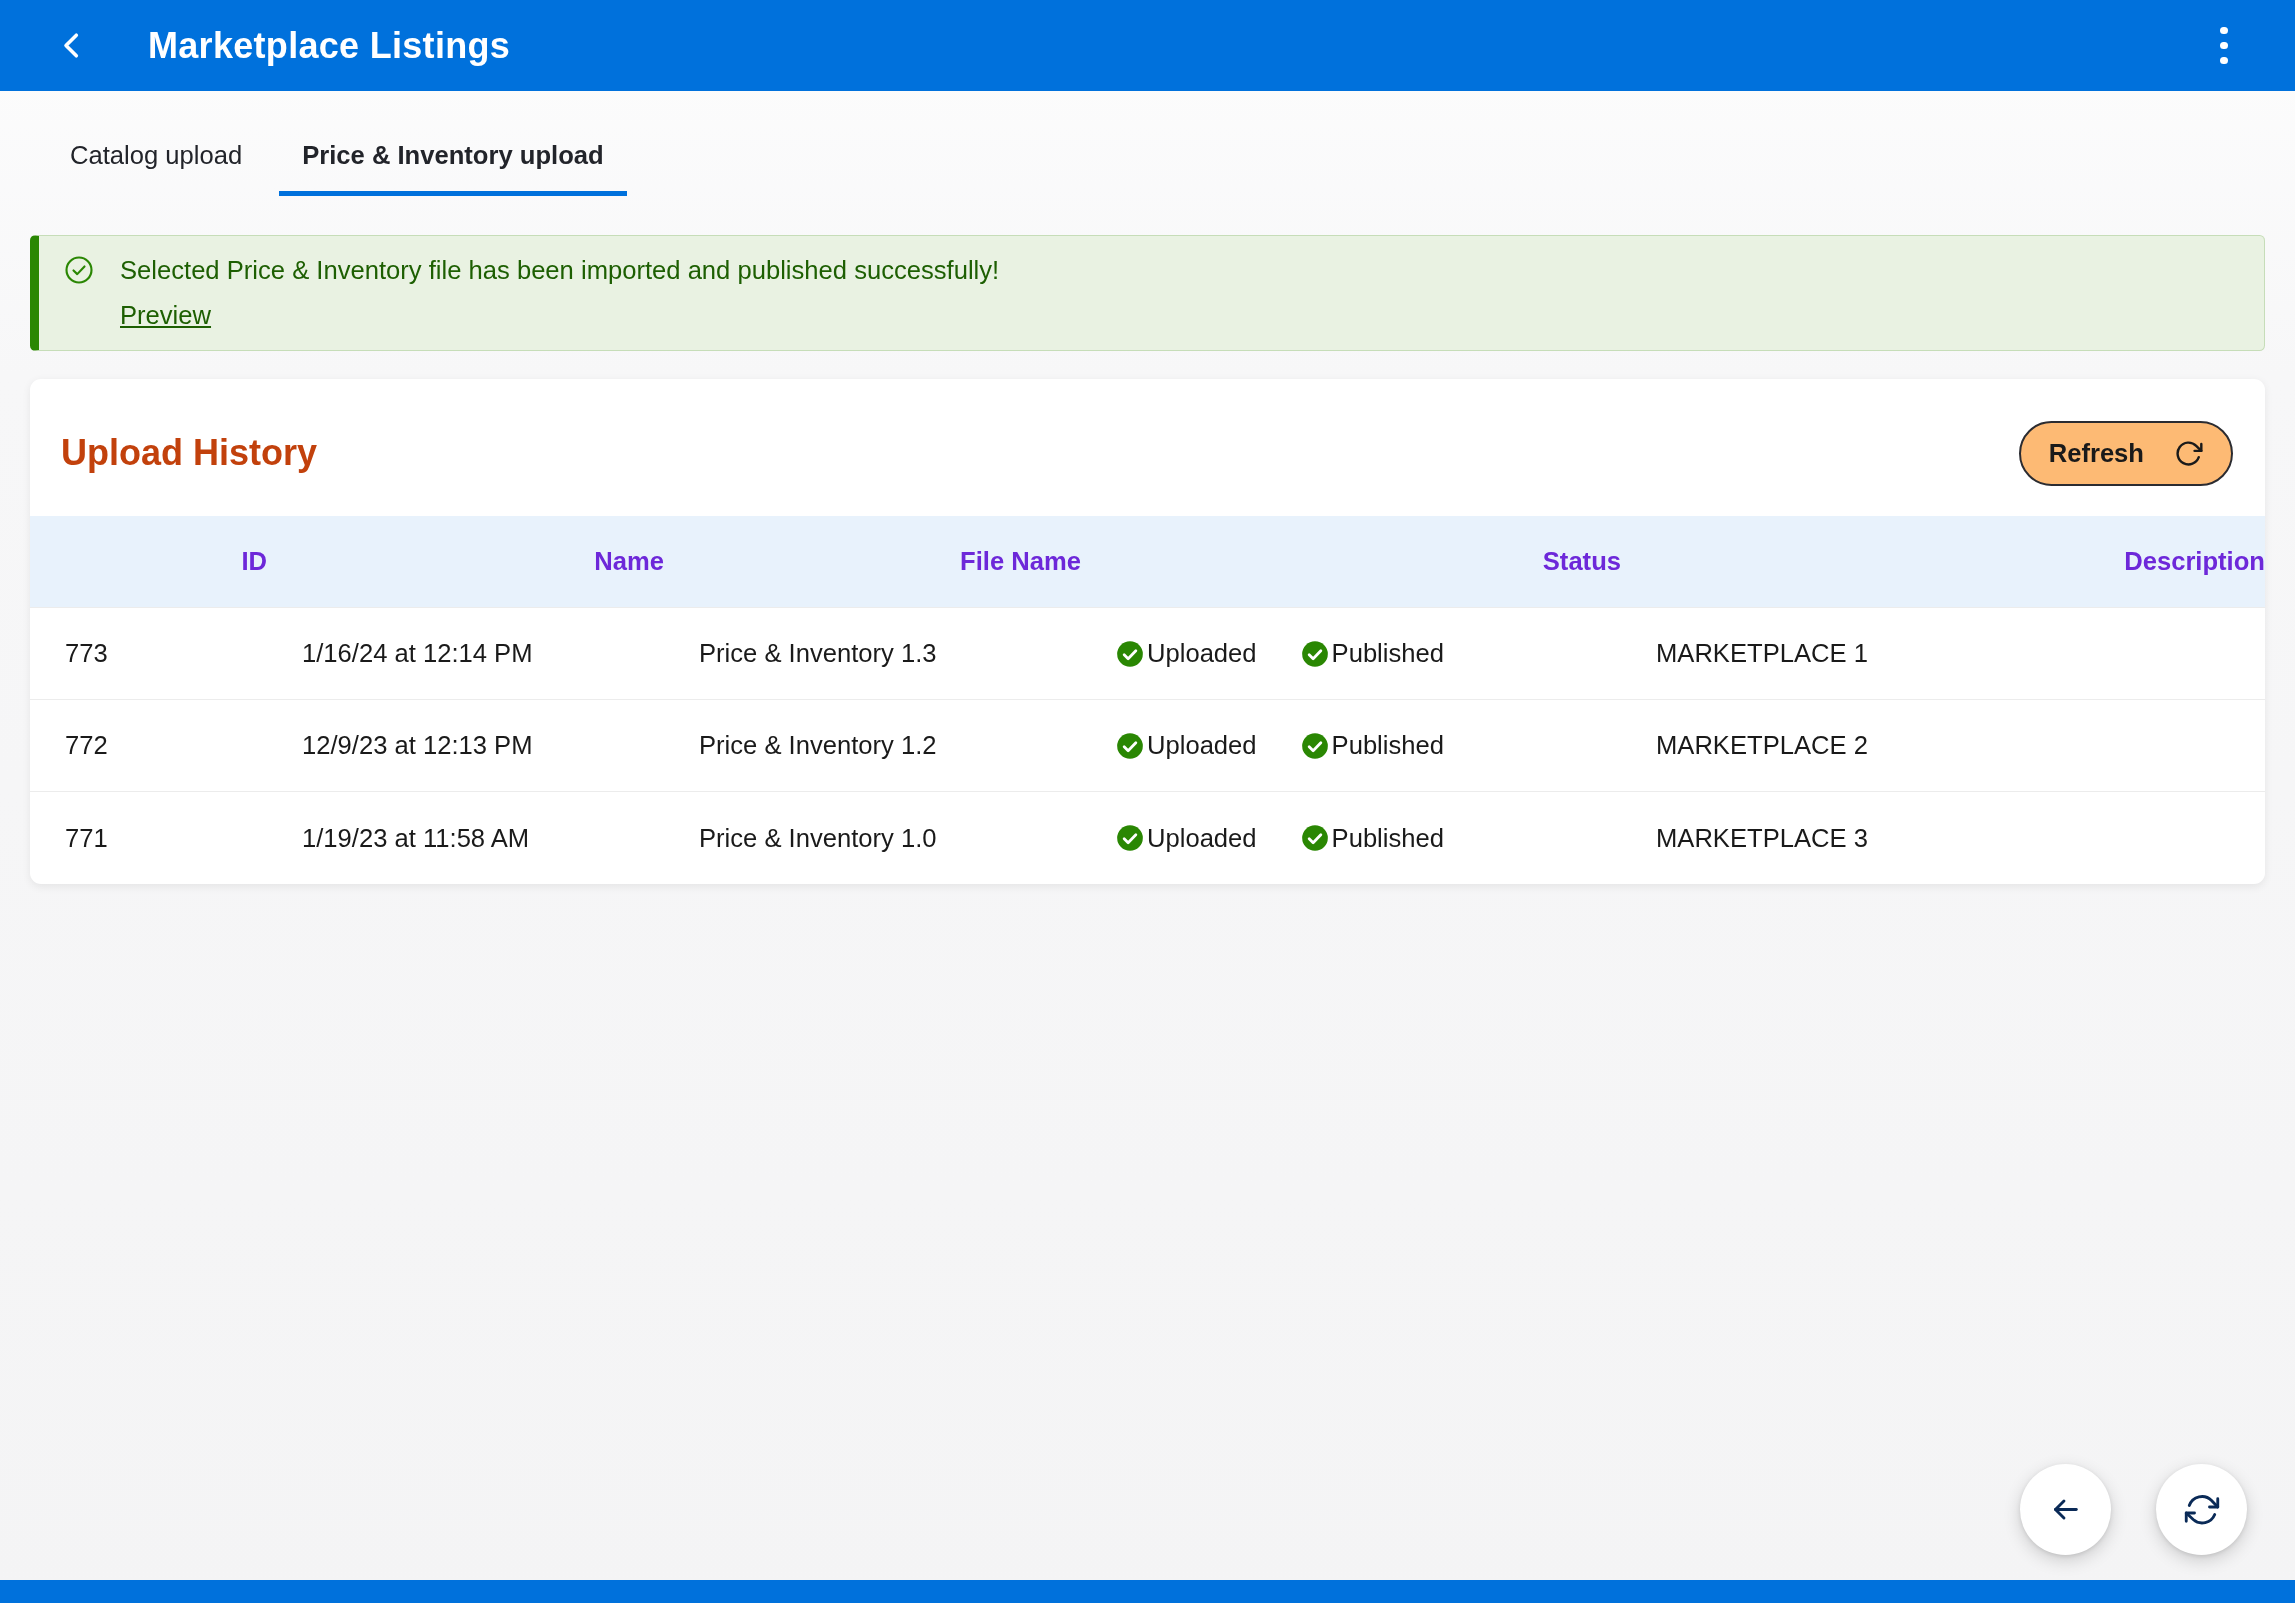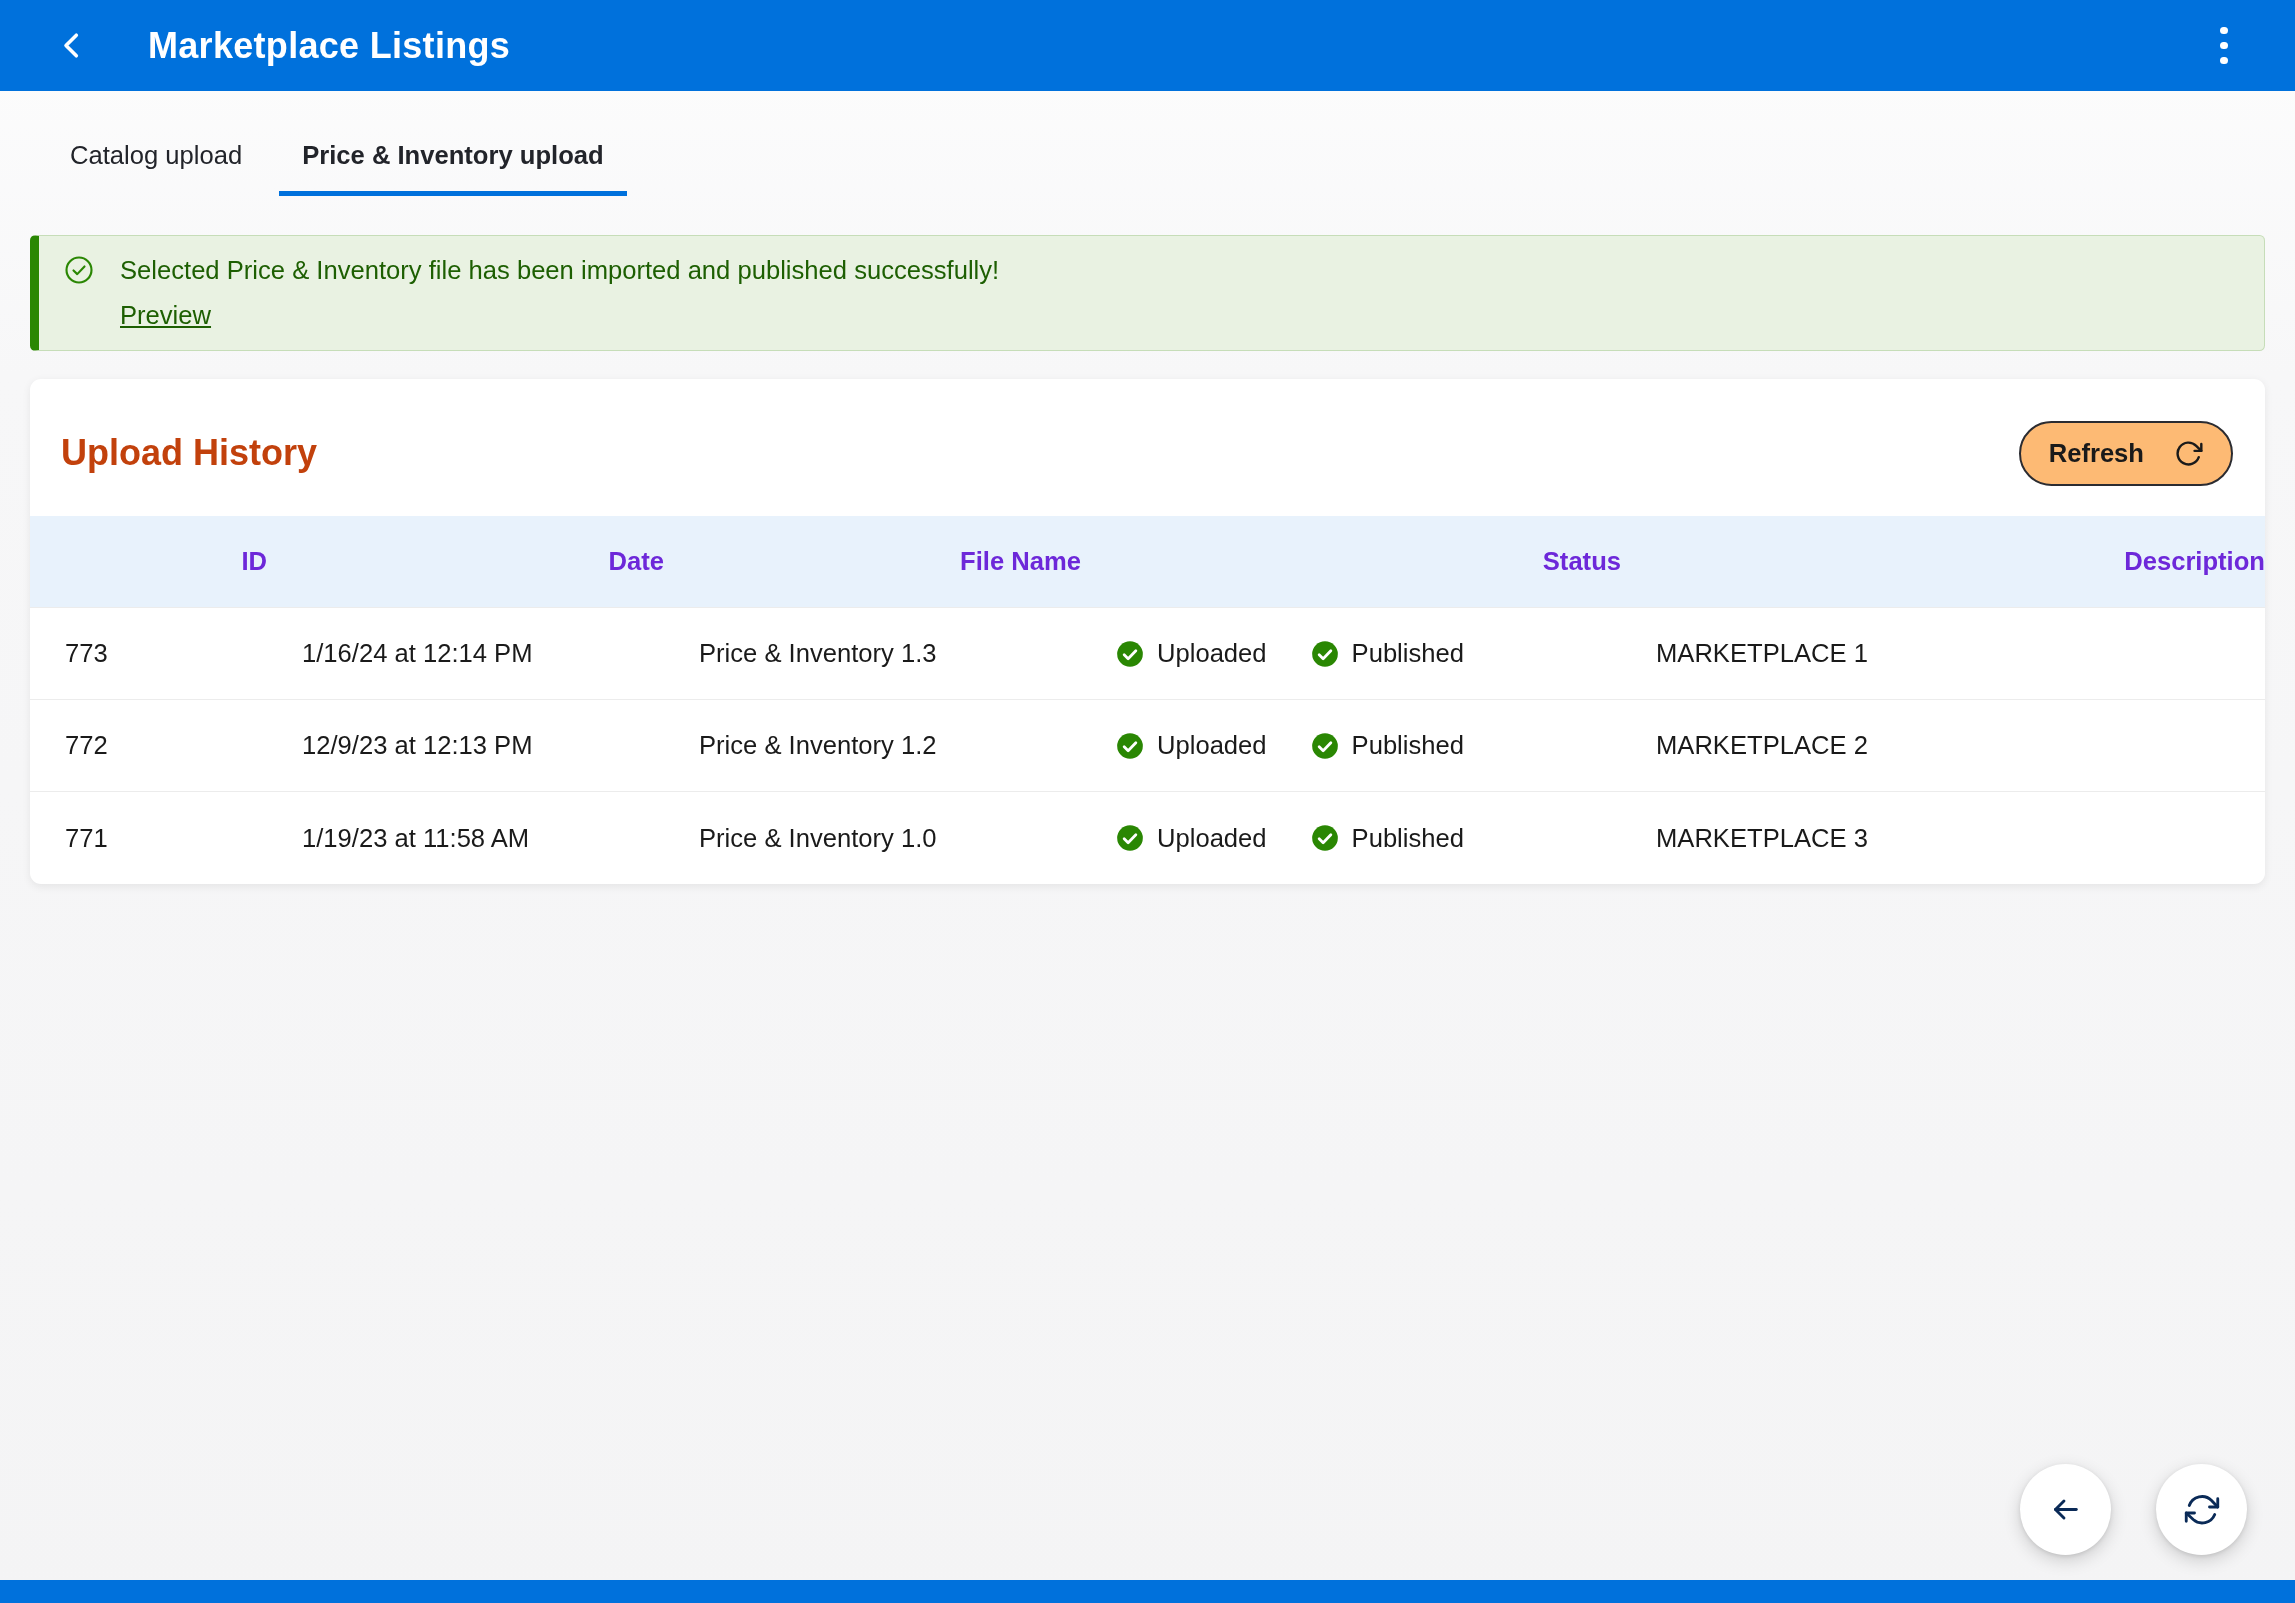--- a/index.html
+++ b/index.html
@@ -155,21 +155,21 @@
   }
   tbody tr { border-top: 1.4px solid #ececec; }
   td {
     font-size: 25.6px;
     color: #1a1a1a;
     height: 92px;
     padding-left: 35px;
     vertical-align: middle;
   }
   .status-wrap { display: flex; align-items: center; gap: 44px; }
-  .status { display: flex; align-items: center; gap: 13px; text-align: right; }
+  .status { display: flex; align-items: center; gap: 3px; text-align: right; }
 
   
   .fab {
     position: absolute;
     width: 91px;
     height: 91px;
     border-radius: 50%;
     background: #ffffff;
     border: none;
     box-shadow: 0 5.5px 16.6px rgba(0,0,0,0.16), 0 1.4px 4.2px rgba(0,0,0,0.10);
@@ -240,21 +240,21 @@
       <colgroup>
         <col style="width:237px">
         <col style="width:397px">
         <col style="width:417px">
         <col style="width:540px">
         <col>
       </colgroup>
       <thead>
         <tr>
           <th>ID</th>
-          <th>Date</th>
+          <th>Name</th>
           <th>File Name</th>
           <th>Status</th>
           <th>Description</th>
         </tr>
       </thead>
       <tbody>
         <tr>
           <td>773</td>
           <td>1/16/24 at 12:14 PM</td>
           <td>Price &amp; Inventory 1.3</td>

